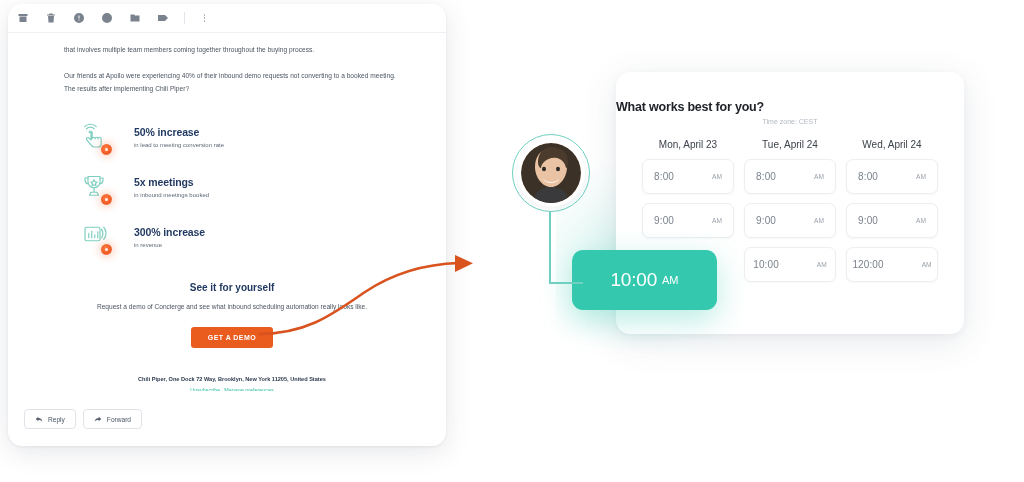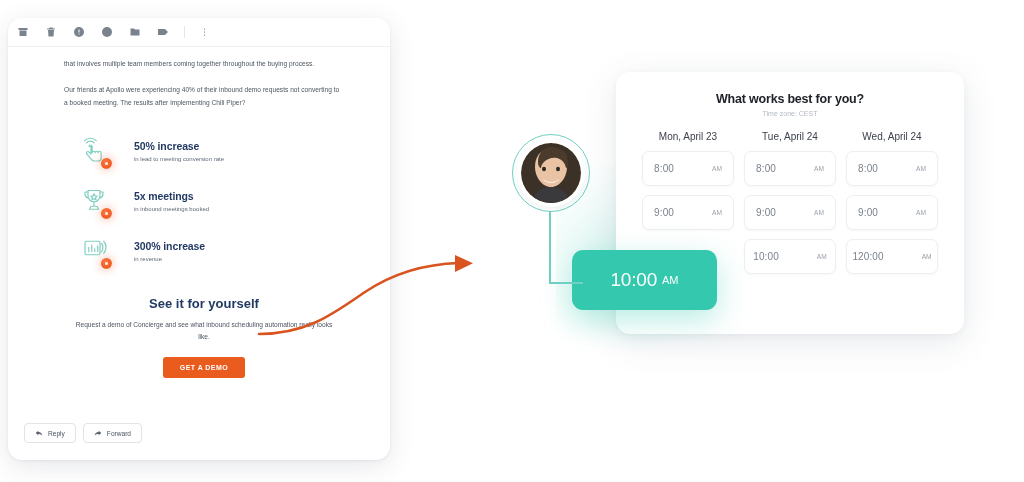--- a/index.html
+++ b/index.html
@@ -7,22 +7,22 @@
   html, body {
     width: 1024px; height: 482px;
     background: #ffffff;
     font-family: "Liberation Sans", sans-serif;
     overflow: hidden;
   }
   #stage { position: relative; width: 1024px; height: 482px; background:#fff; }
 
   
   .email-card {
-    position: absolute; left: 8px; top: 18px;
-    width: 382px; height: 442px;
+    position: absolute; left: 8px; top: 4px;
+    width: 438px; height: 442px;
     background: #ffffff;
     border-radius: 14px;
     box-shadow: 0 6px 26px rgba(60,70,90,0.13), 0 1px 3px rgba(60,70,90,0.08);
   }
   .email-toolbar {
     position: absolute; left: 0; top: 0;
     width: 100%; height: 28px;
     display: flex; align-items: center;
     padding-left: 6px; gap: 11px;
   }
@@ -74,21 +74,21 @@
     width:3.8px; height:3.8px; border-radius:50%; background:#fff; opacity:.9;
   }
   .stat-text { padding-left: 10px; }
   .stat-title {
     font-size: 10.5px; font-weight: bold; color: #223a63; letter-spacing: -.1px;
   }
   .stat-sub { font-size: 6px; color: #5d6876; margin-top: 4px; }
 
   
   .cta { margin-top: 20px; text-align: center; }
-  .cta-head { font-size: 13px; font-weight: bold; color: #223a63; }
+  .cta-head { font-size: 10px; font-weight: bold; color: #223a63; }
   .cta-sub {
     font-size: 6.6px; color: #4c5561; line-height: 12px;
     margin-top: 8px; padding: 0 6px;
   }
   .cta-btn {
     display: inline-block; margin-top: 14px;
     background: #ea5b1e; color: #ffffff;
     font-size: 7px; font-weight: bold; letter-spacing: .45px;
     padding: 7px 17px 7px 17px; border-radius: 3px; border: none;
     cursor: pointer;
@@ -115,21 +115,21 @@
   .arrow { position: absolute; left: 255px; top: 248px; width: 240px; height: 95px; }
 
   
   .sched-card {
     position: absolute; left: 616px; top: 72px;
     width: 348px; height: 262px;
     background: #ffffff; border-radius: 14px;
     box-shadow: 0 8px 34px rgba(70,85,105,0.13), 0 2px 6px rgba(70,85,105,0.06);
   }
   .sched-title {
-    text-align: center; margin-top: 20px;
+    text-align: left; margin-top: 28px;
     font-size: 12.5px; font-weight: bold; color: #20232a; letter-spacing: -.2px;
   }
   .sched-tz {
     text-align: center; margin-top: 4px;
     font-size: 7px; color: #b3b9c2;
   }
   .sched-cols {
     display: flex; justify-content: space-between;
     padding: 14px 26px 0 26px;
   }

